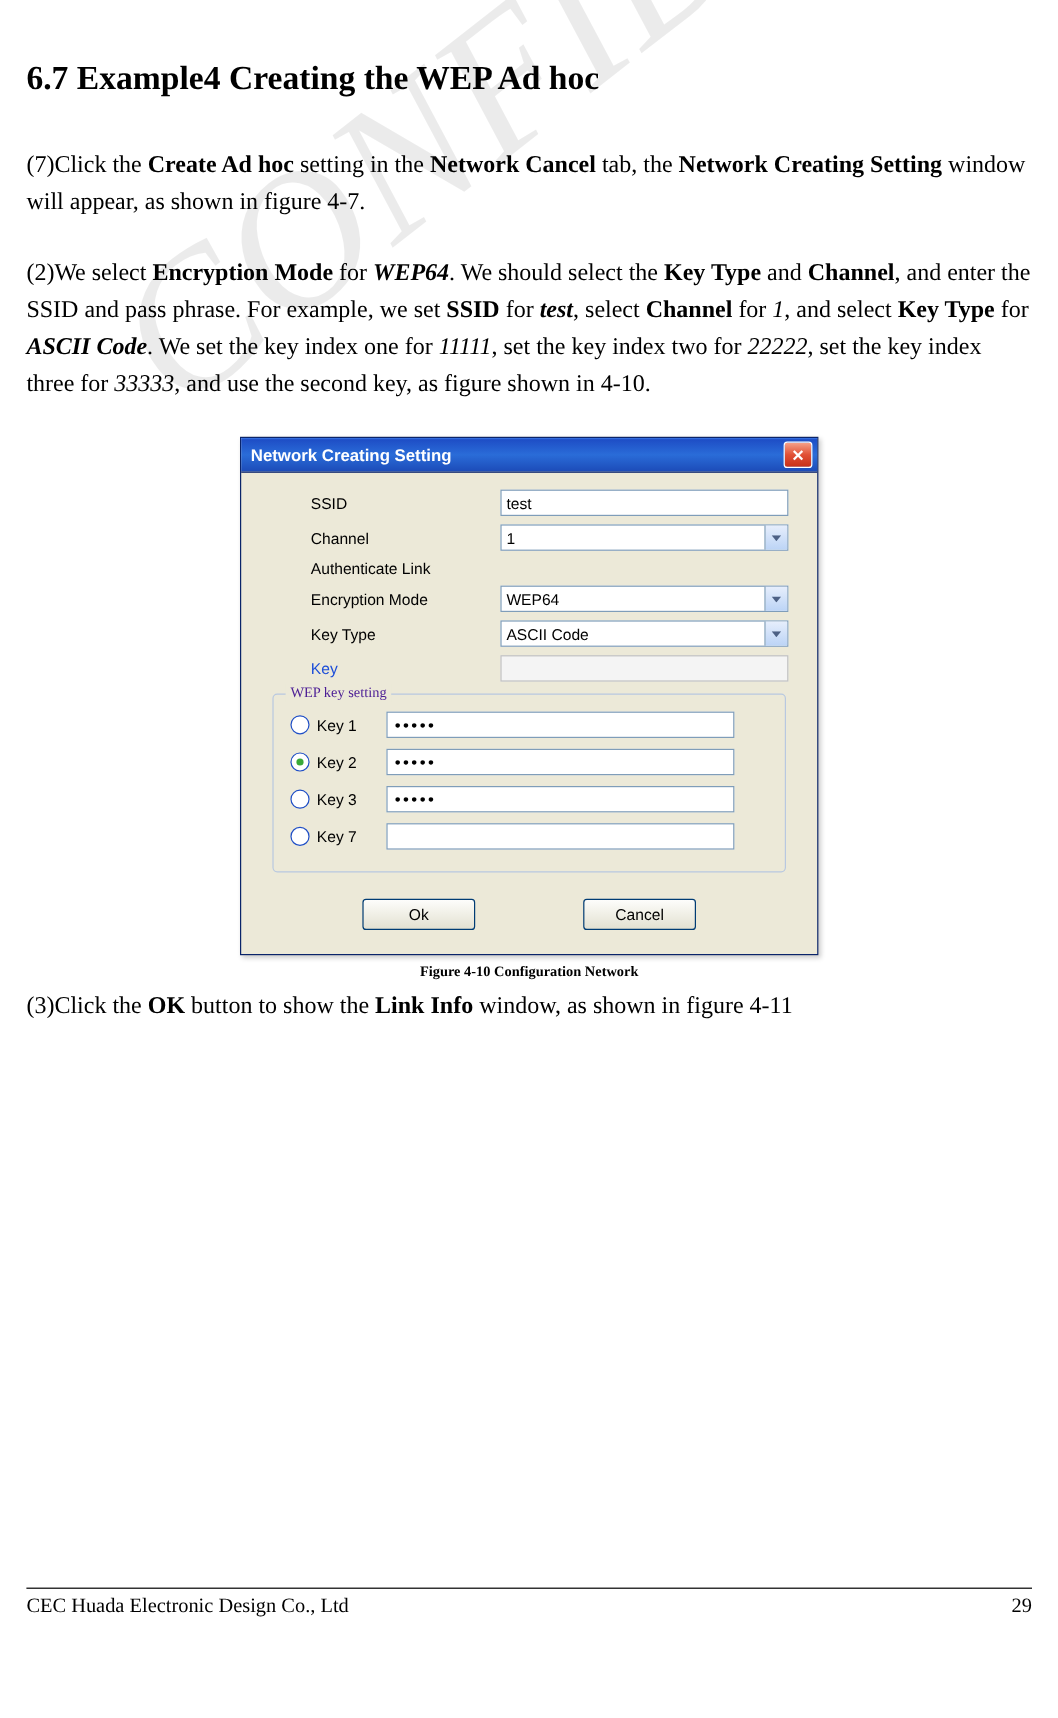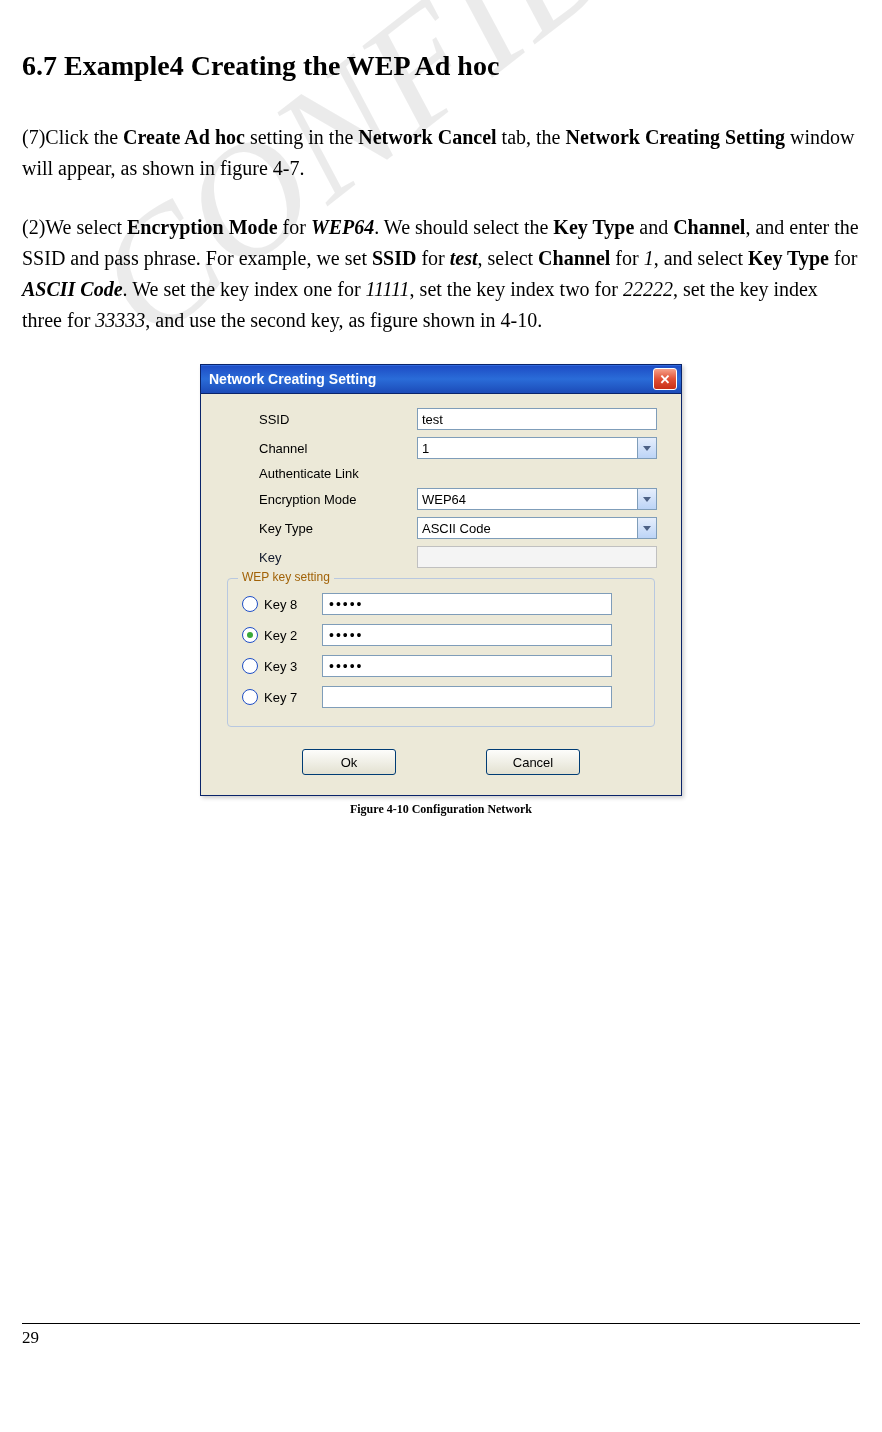--- a/index.html
+++ b/index.html
@@ -88,21 +88,21 @@
     display: flex;
     align-items: center;
     margin-bottom: 7px;
   }
   .form-row .lbl {
     width: 158px;
     padding-left: 42px;
     color: #000;
     font-size: 13px;
   }
-  .form-row .lbl.disabled { color: #0f172a; }
+  .form-row .lbl.disabled { color: #1d4ed8; }
   .text-input, .select-input {
     height: 22px;
     border: 1px solid #7f9db9;
     background: #fff;
     font-family: Tahoma, sans-serif;
     font-size: 13px;
     padding: 0 4px;
     box-sizing: border-box;
   }
   .text-input { width: 240px; }
@@ -132,23 +132,24 @@
     border-radius: 4px;
     margin: 10px 10px 0 10px;
     padding: 14px 14px 18px 14px;
     position: relative;
   }
   .fieldset .legend {
     position: absolute;
     top: -9px;
     left: 10px;
     background: #ece9d8;
-    color: #a16207;
+    color: #4c1d95;
     font-size: 12px;
     padding: 0 4px;
+    font-family: Liberation Serif, serif;
   }
   .key-row {
     display: flex;
     align-items: center;
     margin-bottom: 9px;
   }
   .radio {
     width: 14px;
     height: 14px;
     border: 1px solid #1e4ec6;
@@ -292,21 +293,21 @@
       <div class="form-row">
         <div class="lbl disabled">Key</div>
         <input class="text-input disabled" disabled="" value="" style="">
       </div>
 
       <div class="fieldset">
         <div class="legend">WEP key setting</div>
 
         <div class="key-row">
           <div class="radio"></div>
-          <div class="key-label">Key 8</div>
+          <div class="key-label">Key 1</div>
           <input class="key-input" value="•••••" style="">
         </div>
         <div class="key-row">
           <div class="radio selected"></div>
           <div class="key-label">Key 2</div>
           <input class="key-input" value="•••••" style="">
         </div>
         <div class="key-row">
           <div class="radio"></div>
           <div class="key-label">Key 3</div>
@@ -322,17 +323,21 @@
       <div class="dlg-buttons">
         <div class="dlg-btn">Ok</div>
         <div class="dlg-btn">Cancel</div>
       </div>
 
     </div>
   </div>
 
   <div class="figure-caption">Figure 4-10 Configuration Network</div>
 
+  <p class="body-text" style="margin-top:0;">
+    <span>(3)Click the </span><span class="bold">OK</span><span> button to show the </span><span class="bold">Link Info</span><span> window, as shown in figure 4-11</span>
+  </p>
 
   <div class="footer">
+    <span>CEC Huada Electronic Design Co., Ltd</span>
     <span>29</span>
   </div>
 </div>
 
 </body></html>

